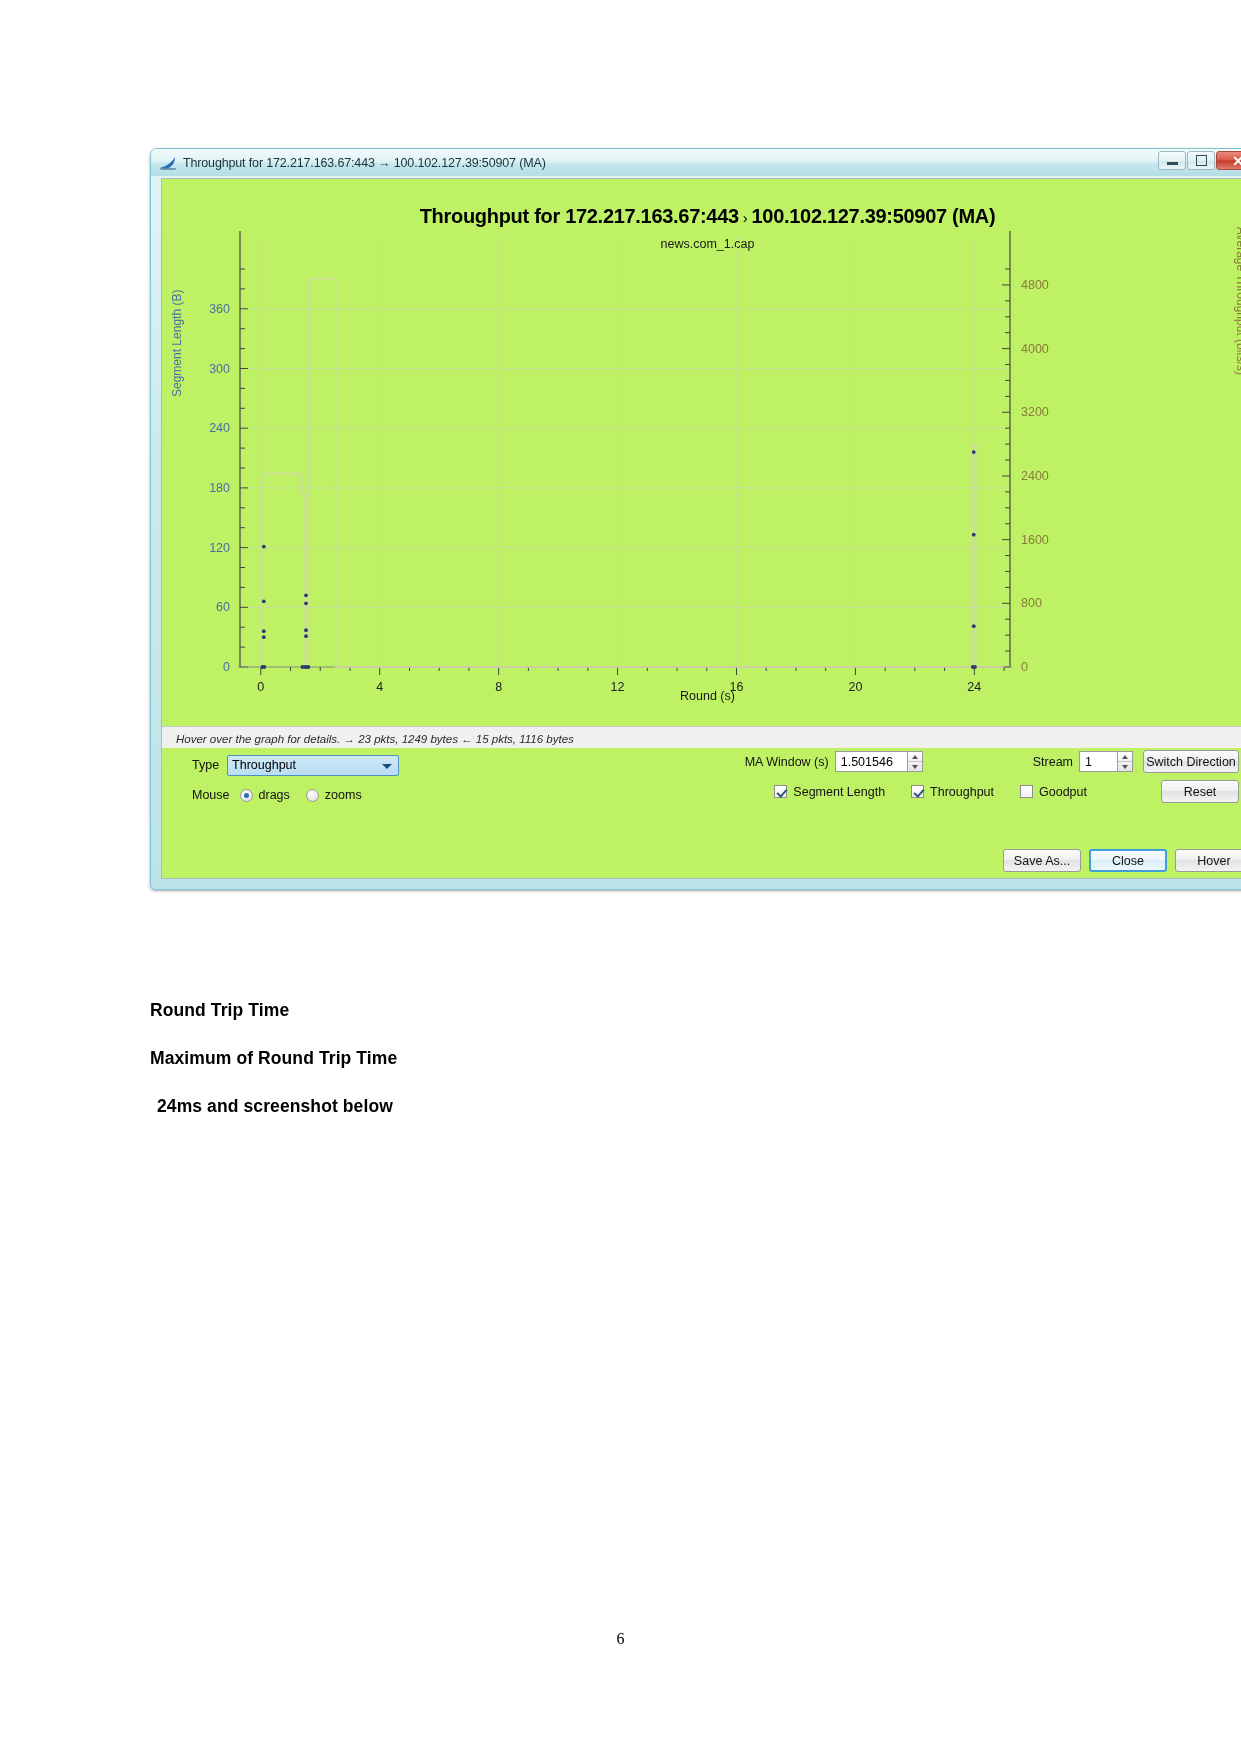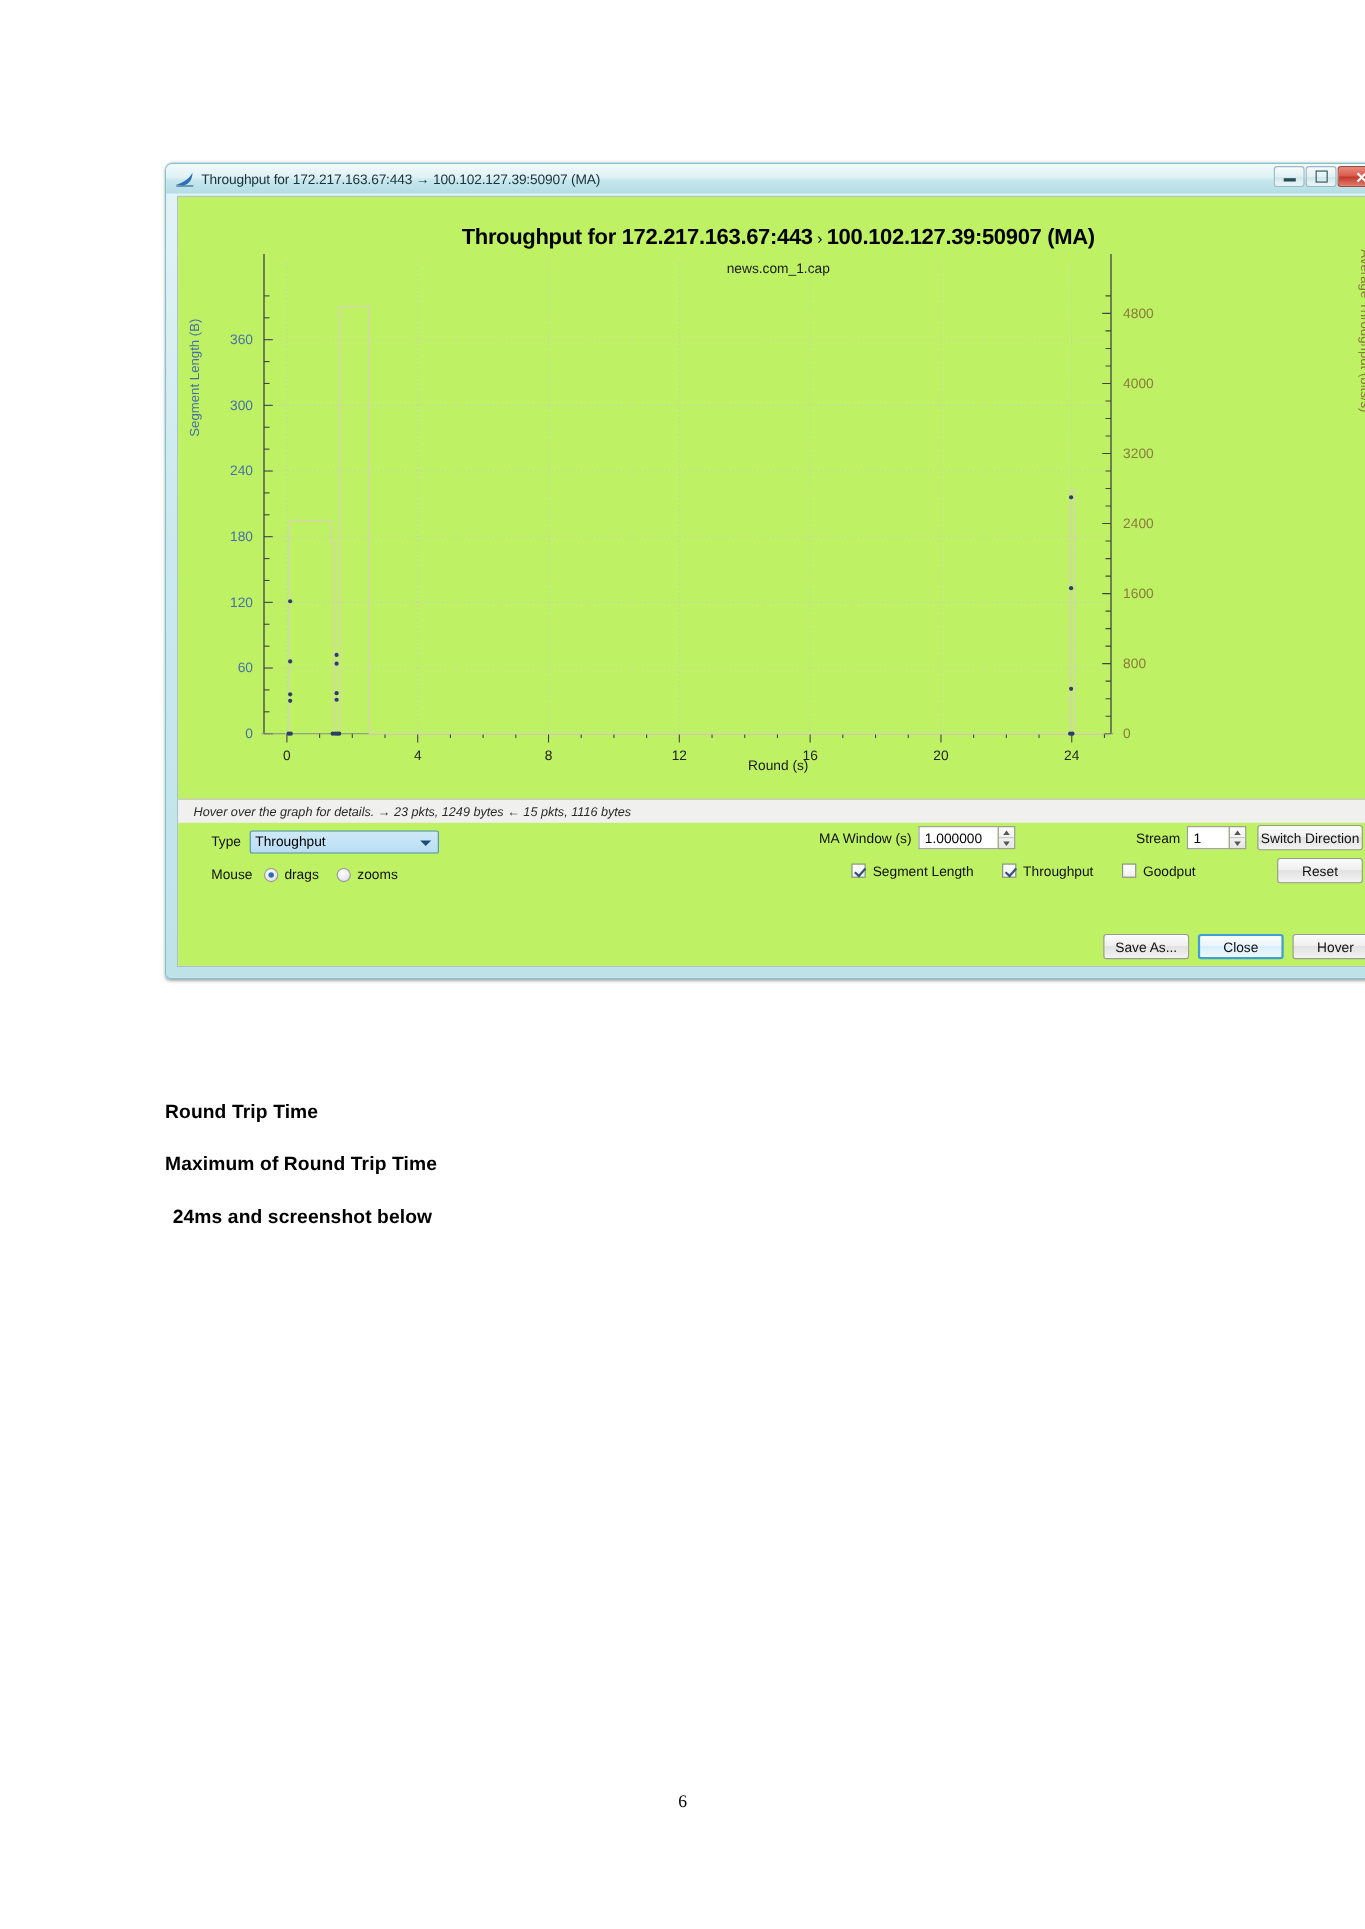--- a/index.html
+++ b/index.html
@@ -453,21 +453,21 @@
       <div class="ctl-row">
         <span class="lbl">Type</span>
         <span class="combo">
           <span>Throughput</span>
           <span class="caret"></span>
         </span>
 
         <span class="right-cluster">
           <span class="lbl">MA Window (s)</span>
           <span class="spin-wrap">
-            <span class="spin-field w-ma">1.000000</span>
+            <span class="spin-field w-ma">1.501546</span>
             <span class="spin-btns">
               <span class="sb">
                   <span class="tri-up"></span>
                 </span>
               <span class="sb">
                   <span class="tri-dn"></span>
                 </span>
             </span>
           </span>
 

